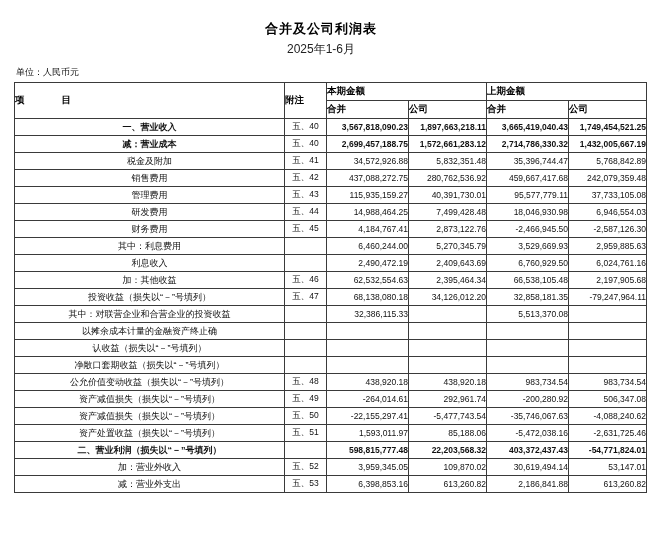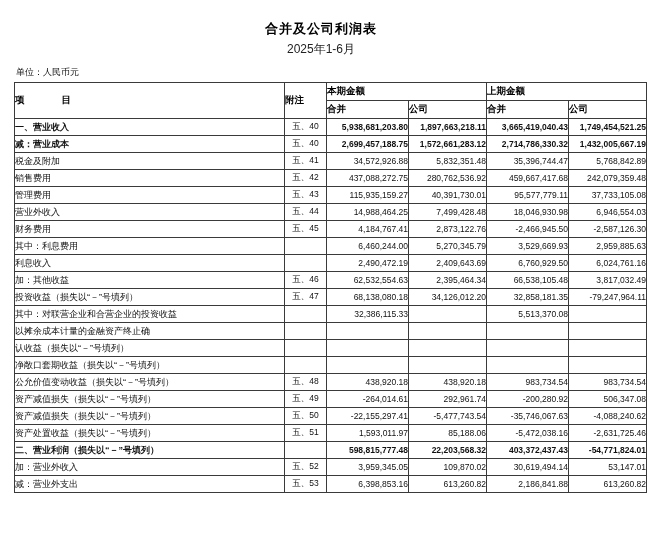--- a/index.html
+++ b/index.html
@@ -63,20 +63,21 @@
   }
   .hdr-item {
     font-size: 10px;
     letter-spacing: 6px;
   }
   .cell-item {
     padding: 2px 4px 2px 6px;
     height: 16px;
     white-space: nowrap;
     overflow: hidden;
+    text-align: center;
   }
   .cell-note {
     text-align: center;
     font-size: 8.5px;
     white-space: nowrap;
     margin-top: 9px;
   }
   .cell-num {
     text-align: right;
     padding: 2px 5px 2px 2px;
@@ -123,21 +124,21 @@
         <th>合并</th>
         <th>公司</th>
         <th>合并</th>
         <th>公司</th>
       </tr>
     </thead>
     <tbody>
         <tr>
           <td class="cell-item ind0 bold">一、营业收入</td>
           <td class="cell-note">五、40</td>
-          <td class="cell-num bold">5,938,681,203.80</td>
+          <td class="cell-num bold">3,567,818,090.23</td>
           <td class="cell-num bold">1,897,663,218.11</td>
           <td class="cell-num bold">3,665,419,040.43</td>
           <td class="cell-num bold">1,749,454,521.25</td>
         </tr>
         <tr>
           <td class="cell-item ind0 bold">减：营业成本</td>
           <td class="cell-note">五、40</td>
           <td class="cell-num bold">2,699,457,188.75</td>
           <td class="cell-num bold">1,572,661,283.12</td>
           <td class="cell-num bold">2,714,786,330.32</td>
@@ -161,21 +162,21 @@
         </tr>
         <tr>
           <td class="cell-item ind1">管理费用</td>
           <td class="cell-note">五、43</td>
           <td class="cell-num">115,935,159.27</td>
           <td class="cell-num">40,391,730.01</td>
           <td class="cell-num">95,577,779.11</td>
           <td class="cell-num">37,733,105.08</td>
         </tr>
         <tr>
-          <td class="cell-item ind1">营业外收入</td>
+          <td class="cell-item ind1">研发费用</td>
           <td class="cell-note">五、44</td>
           <td class="cell-num">14,988,464.25</td>
           <td class="cell-num">7,499,428.48</td>
           <td class="cell-num">18,046,930.98</td>
           <td class="cell-num">6,946,554.03</td>
         </tr>
         <tr>
           <td class="cell-item ind1">财务费用</td>
           <td class="cell-note">五、45</td>
           <td class="cell-num">4,184,767.41</td>
@@ -198,21 +199,21 @@
           <td class="cell-num">2,409,643.69</td>
           <td class="cell-num">6,760,929.50</td>
           <td class="cell-num">6,024,761.16</td>
         </tr>
         <tr>
           <td class="cell-item ind0">加：其他收益</td>
           <td class="cell-note">五、46</td>
           <td class="cell-num">62,532,554.63</td>
           <td class="cell-num">2,395,464.34</td>
           <td class="cell-num">66,538,105.48</td>
-          <td class="cell-num">3,817,032.49</td>
+          <td class="cell-num">2,197,905.68</td>
         </tr>
         <tr>
           <td class="cell-item ind1">投资收益（损失以“－”号填列）</td>
           <td class="cell-note">五、47</td>
           <td class="cell-num">68,138,080.18</td>
           <td class="cell-num">34,126,012.20</td>
           <td class="cell-num">32,858,181.35</td>
           <td class="cell-num">-79,247,964.11</td>
         </tr>
         <tr>

